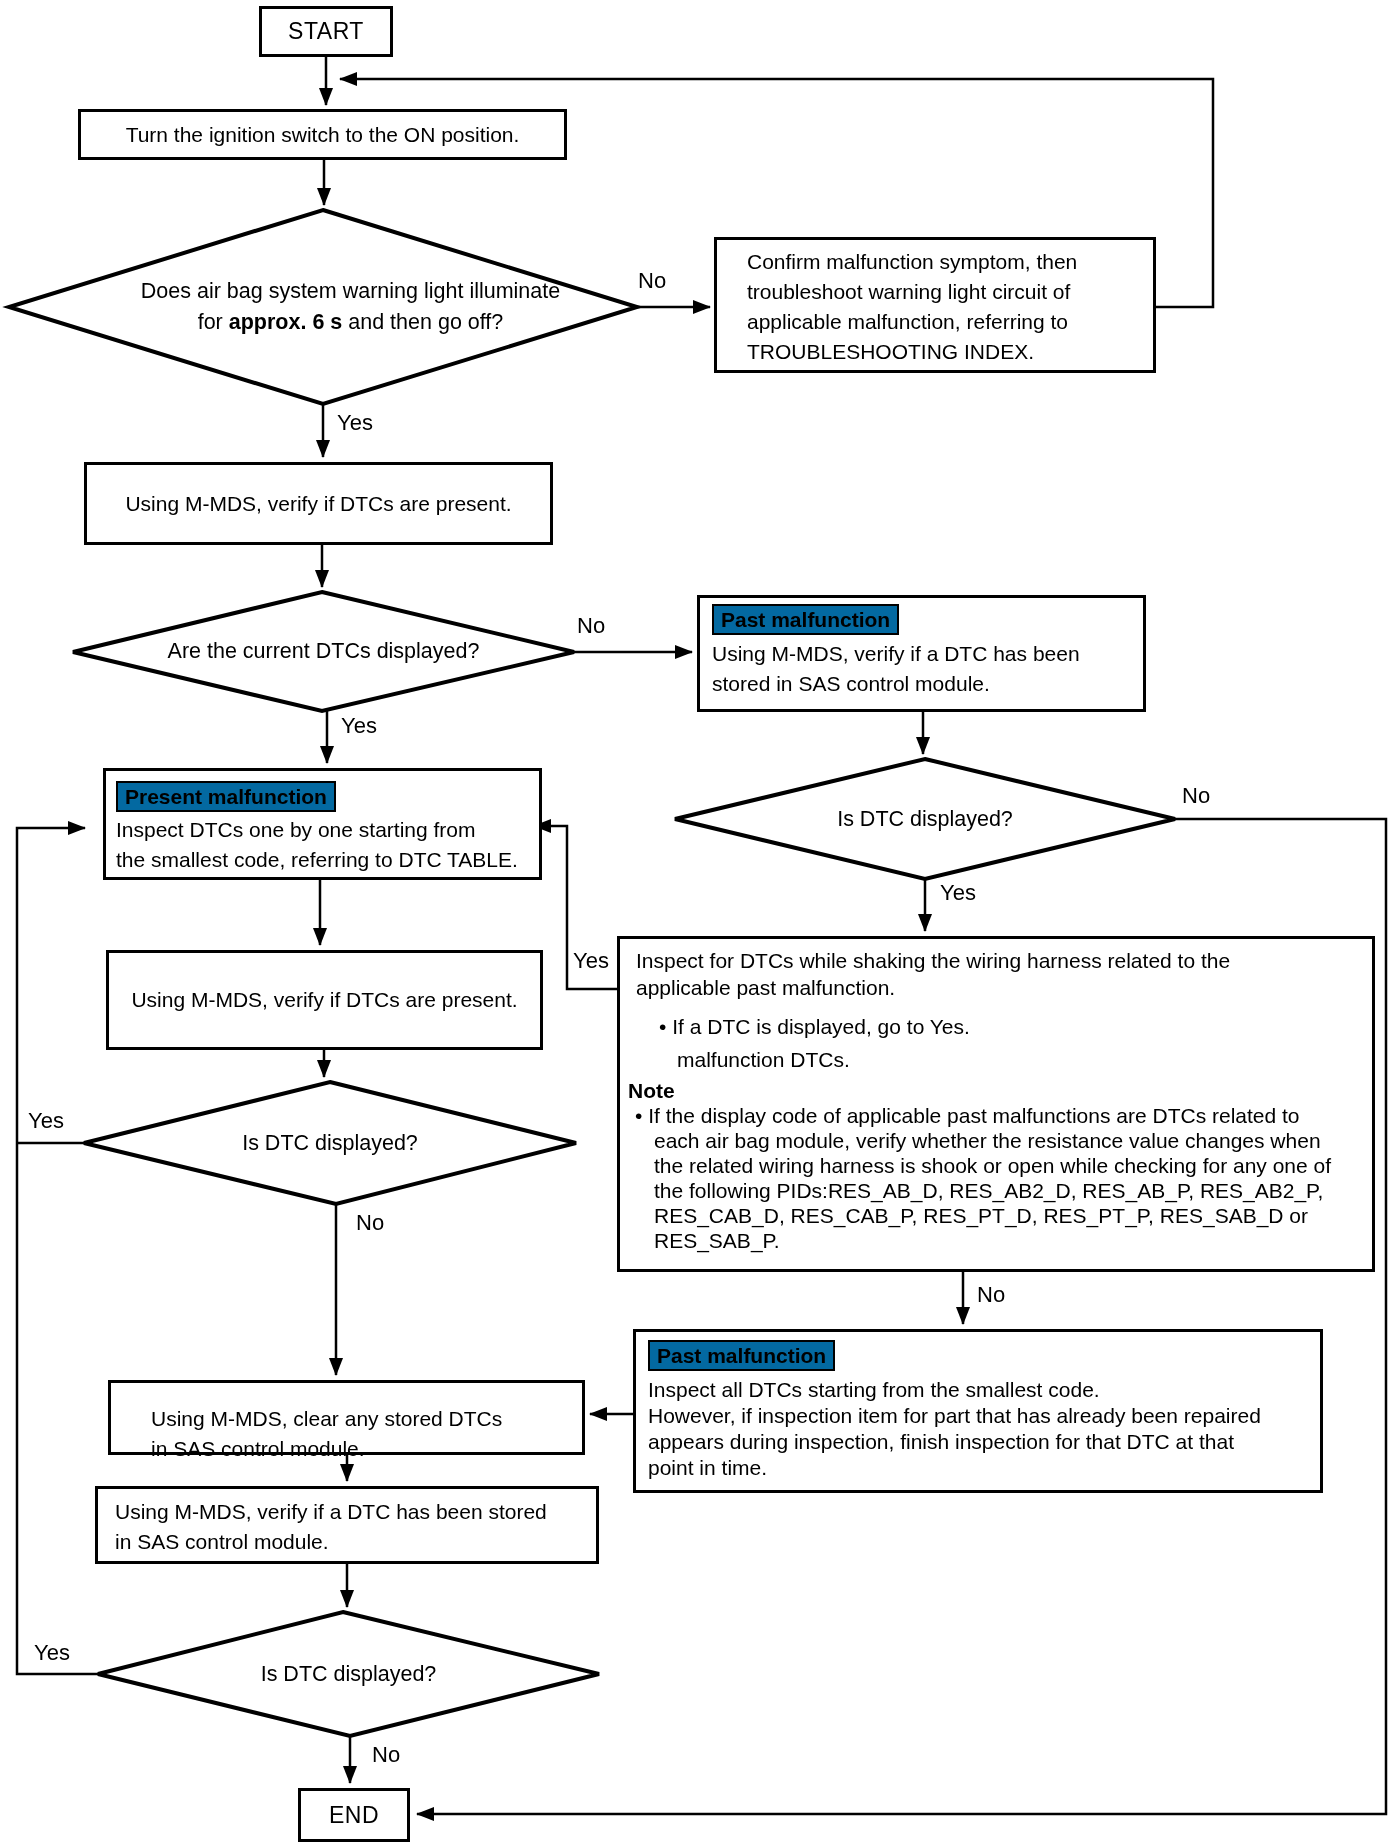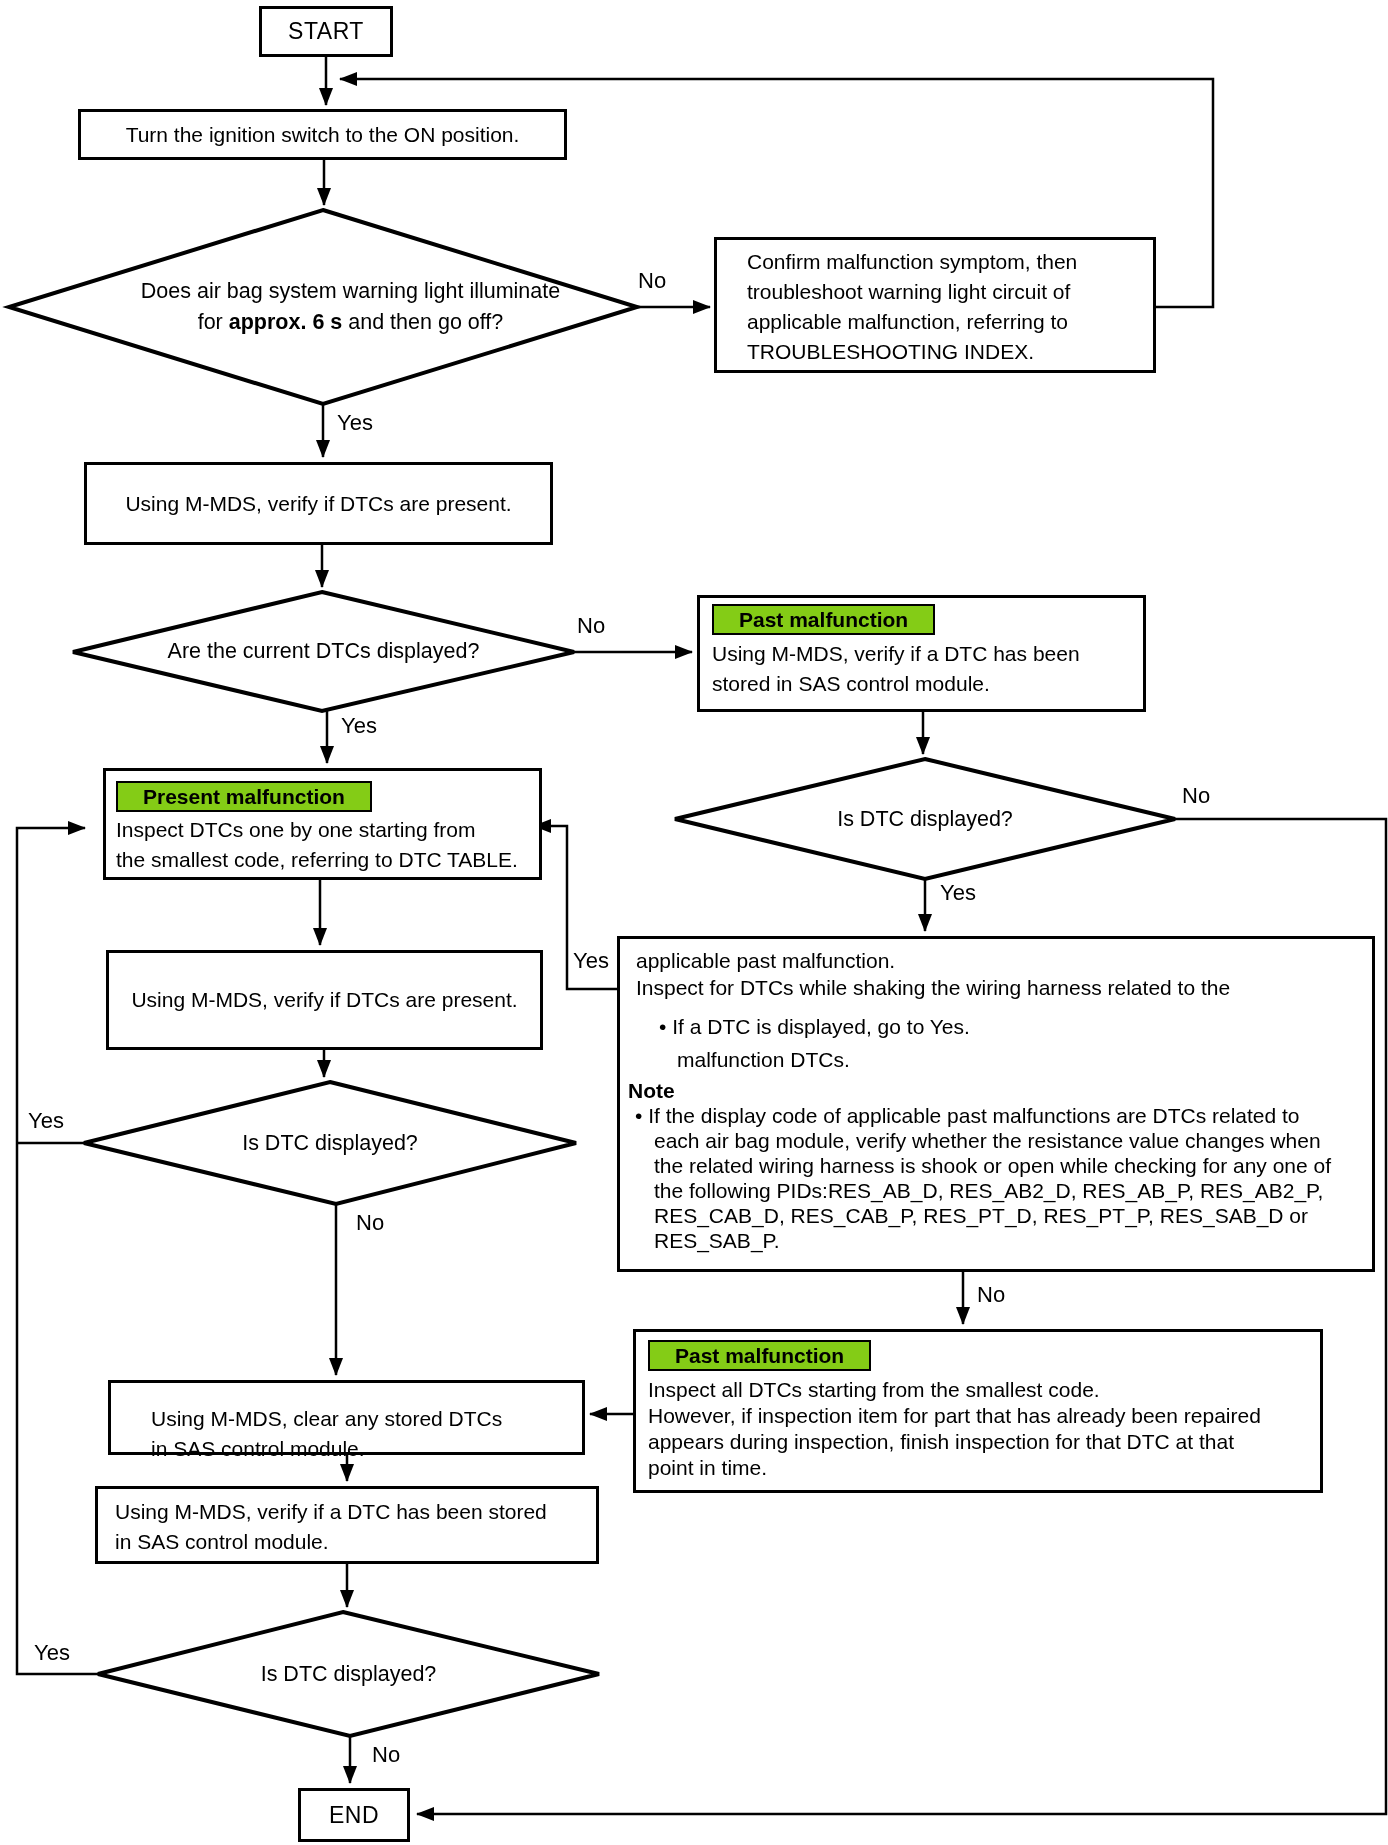--- a/index.html
+++ b/index.html
@@ -15,22 +15,22 @@
 
   .node{position:absolute;background:#fff;border:3px solid #000;box-sizing:border-box;font-size:21px;}
   .center{display:flex;align-items:center;justify-content:center;text-align:center;}
   .terminal{font-size:23px;letter-spacing:0.5px;}
 
   .dlabel{position:absolute;display:flex;align-items:center;justify-content:center;
     text-align:center;font-size:21.5px;line-height:31px;background:transparent;}
   .dlabel .inner{text-align:center;}
   .edge-label{position:absolute;font-size:22px;font-weight:normal;white-space:nowrap;}
 
-  .titlebox{display:inline-block;border:2.5px solid #000;padding:0 25px;font-weight:bold;
-    line-height:27px;background:#84cc16;}
+  .titlebox{display:inline-block;border:2.5px solid #000;padding:0 7px;font-weight:bold;
+    line-height:27px;background:#0369a1;}
   .tline{line-height:30px;white-space:nowrap;}
 
   .pm1{padding:6px 0 0 12px;}
   .pm1 .titlebox{margin-bottom:4px;}
   .presentm{padding:10px 0 0 10px;margin-left:13px;}
   .presentm .titlebox{margin-bottom:3px;}
   .pm2{padding:8px 0 0 12px;}
   .pm2 .titlebox{margin-bottom:6px;}
   .pm2 .tline{line-height:26px;}
   .confirm{padding:7px 0 0 30px;}
@@ -125,22 +125,22 @@
     <div class="tline">Inspect DTCs one by one starting from</div>
     <div class="tline">the smallest code, referring to DTC TABLE.</div>
   </div>
 
   <div class="node center" style="left:106px;top:950px;width:437px;height:100px;">
       <span>Using M-MDS, verify if DTCs are present.</span>
     </div>
 
   <div class="node bigbox" style="left:617px;top:936px;width:758px;height:336px;">
     <div class="para">
+      <div>Inspect for DTCs while shaking the wiring harness related to the</div>
       <div>applicable past malfunction.</div>
-      <div>Inspect for DTCs while shaking the wiring harness related to the</div>
     </div>
     <div class="bullets">
       <div class="bullet">
         <div><span>•</span> <span>If a DTC is displayed, go to Yes.</span></div>
       </div>
       <div class="bullet">
         <div class="cont">malfunction DTCs.</div>
       </div>
     </div>
     <div class="note-label">Note</div>

